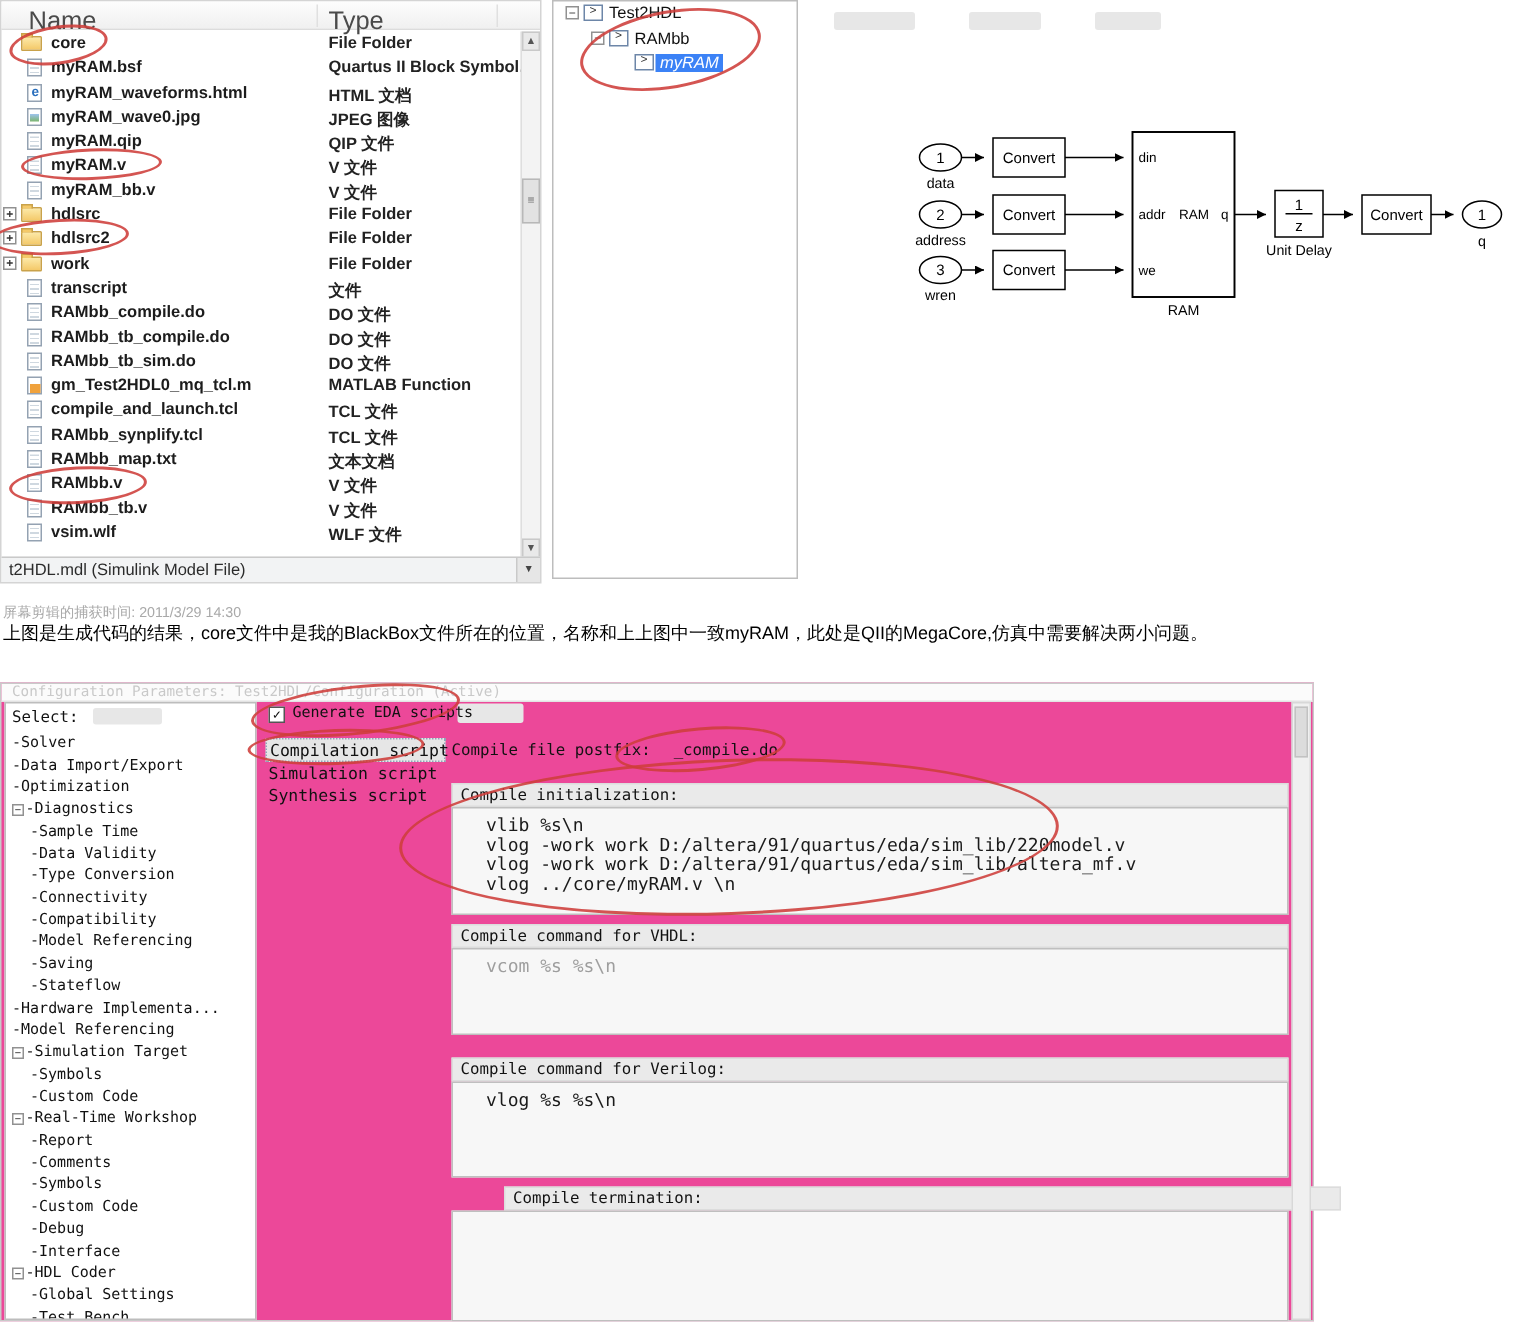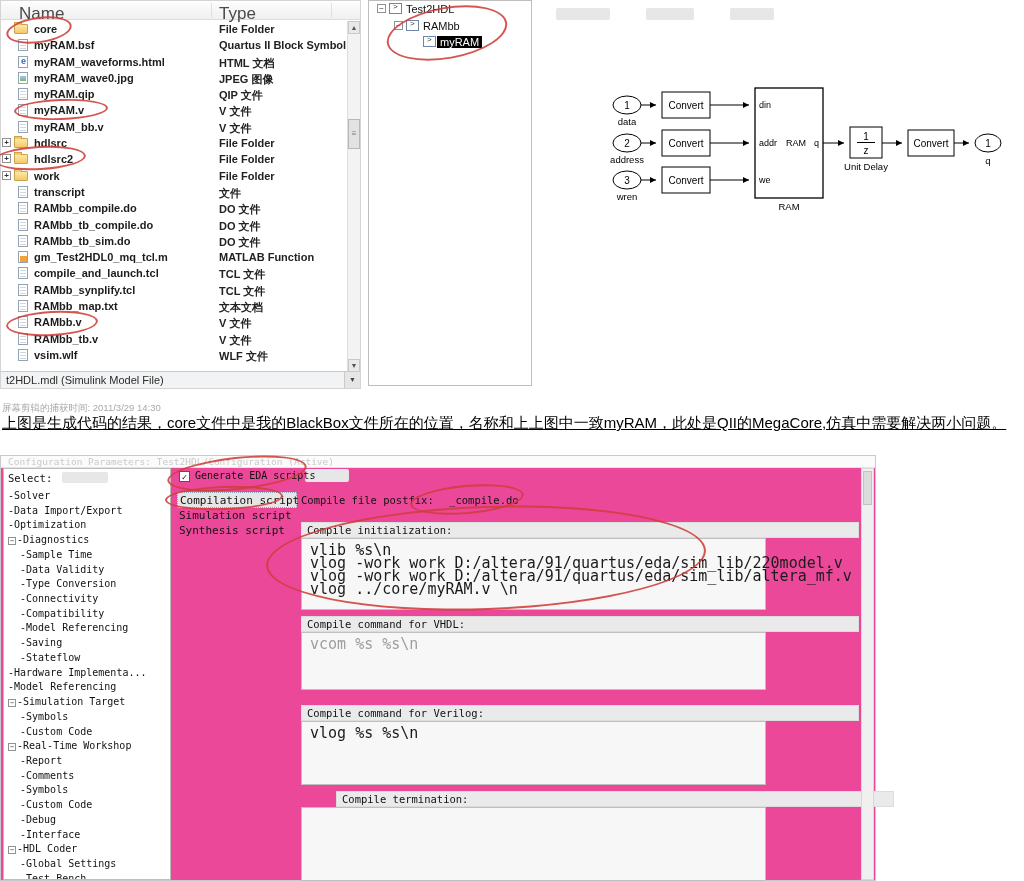--- a/index.html
+++ b/index.html
@@ -36,50 +36,50 @@
   .status-combo { position:absolute; left:0; bottom:0; width:359px; height:17px; background:#f2f3f4; border-top:1px solid #c9c9c9; font-size:11px; color:#2b2b2b; line-height:16px; padding-left:5px; }
   .combo-btn { position:absolute; right:0; top:0; width:16px; height:16px; background:#e6e6e6; border-left:1px solid #c9c9c9; text-align:center; font-size:7px; line-height:15px; color:#444; }
 
   
   .model-tree { position:absolute; left:368px; top:0; width:164px; height:386px; background:#fff; border:1px solid #bdbdbd; font-size:11px; color:#111; }
   .trow { position:relative; height:16.5px; white-space:nowrap; }
   .trow .xbox { position:absolute; top:3px; }
   .node-icon { position:absolute; top:2px; width:13px; height:11px; background:#fff; border:1px solid #6d86a8; }
   .node-icon::after { content:">"; position:absolute; left:3px; top:-2px; font-size:8px; color:#333; }
   .tlabel { position:absolute; top:2px; }
-  .tlabel.sel { background:#000000; color:#fff; padding:0 3px; margin-left:-3px; }
+  .tlabel.sel { background:#3b82f6; color:#fff; padding:0 3px; margin-left:-3px;font-style:italic; }
 
   
   .blktext { font:10px "Liberation Sans",sans-serif; fill:#000; }
   .porttext { font:9px "Liberation Sans",sans-serif; fill:#000; }
   .lbltext { font:9.5px "Liberation Sans",sans-serif; fill:#000; }
 
   
   .cap-time { position:absolute; left:2px; top:402px; font-size:9.5px; color:#a9a9a9; }
-  .cap-note { position:absolute; left:2px; top:414px; font-size:15px; color:#000; white-space:nowrap;text-decoration:underline; }
+  .cap-note { position:absolute; left:2px; top:414px; font-size:12px; color:#000; white-space:nowrap; }
 
   
   .dialog { position:absolute; left:0; top:455px; width:876px; height:426px; background:#ec4899; border:1px solid #c9c9c9; font-family:"DejaVu Sans Mono",monospace; }
   .dlg-title { position:absolute; left:0; top:0; width:100%; height:12px; background:#fbfbfb; border-bottom:1px solid #e3e3e3; font-size:9.5px; color:#c9c9c9; padding-left:7px; white-space:nowrap; overflow:hidden; }
   .dlg-left { position:absolute; left:2px; top:12px; width:168px; height:412px; background:#fff; border:1px solid #bdbdbd; }
   .select-row { position:relative; height:19px; font-size:10.5px; color:#111; padding:3px 0 0 4px; }
   .dlg-tree { position:absolute; left:0; top:20px; right:0; bottom:0; overflow:hidden; font-size:10px; color:#111; }
   .dtrow { height:14.73px; line-height:14.73px; white-space:nowrap; }
   .dtrow .xbox { width:8px; height:8px; font-size:7px; line-height:6px; vertical-align:0; margin-right:1px; }
   .dash { color:#111; }
   .gen-check { position:absolute; left:178px; top:15px; width:11px; height:11px; background:#fff; border:1px solid #555; font-size:9px; line-height:10px; text-align:center; color:#111; }
   .gen-label { position:absolute; left:194px; top:14px; font-size:10px; color:#111; }
   .script-list { position:absolute; left:176px; top:36px; width:120px; font-size:11px; color:#111; }
   .sitem { height:15.6px; line-height:15.6px; padding-left:2px; white-space:nowrap; }
   .sitem.selected { background:#e6e6e6; border:1px dotted #8fa3b8; }
   .dlg-right { position:absolute; left:300px; top:36px; width:558px; height:389px; }
   .postfix-row { position:absolute; left:0; top:2px; font-size:10.5px; color:#111; white-space:nowrap; }
   .postfix-row .val { margin-left:9px; }
   .band { position:absolute; left:0; width:558px; height:16px; background:#eaeaea; border:1px solid #dcdcdc; font-size:10.5px; line-height:14px; color:#111; padding-left:5px; }
-  .tbox { position:absolute; left:0; width:465px; background:#f7f7f7; border:1px solid #bfbfbf; font-size:15px; color:#1a1a1a; padding:5px 8px; }
+  .tbox { position:absolute; left:0; width:558px; background:#f7f7f7; border:1px solid #bfbfbf; font-size:12px; color:#1a1a1a; padding:5px 22px; }
   .codeline { height:13px; line-height:13px; white-space:nowrap; }
   .graytext { color:#9e9e9e; }
   .dlg-scroll { position:absolute; left:860px; top:12px; width:13px; height:412px; background:#f0f0f0; border:1px solid #d8d8d8; }
   .dlg-thumb { position:absolute; left:1px; top:2px; width:9px; height:34px; background:#dcdcdc; border:1px solid #c2c2c2; }
 
   
   .anno { position:absolute; border:2px solid rgba(206,62,58,0.88); border-radius:50%; pointer-events:none; }
 </style>
 </head>
 <body>

